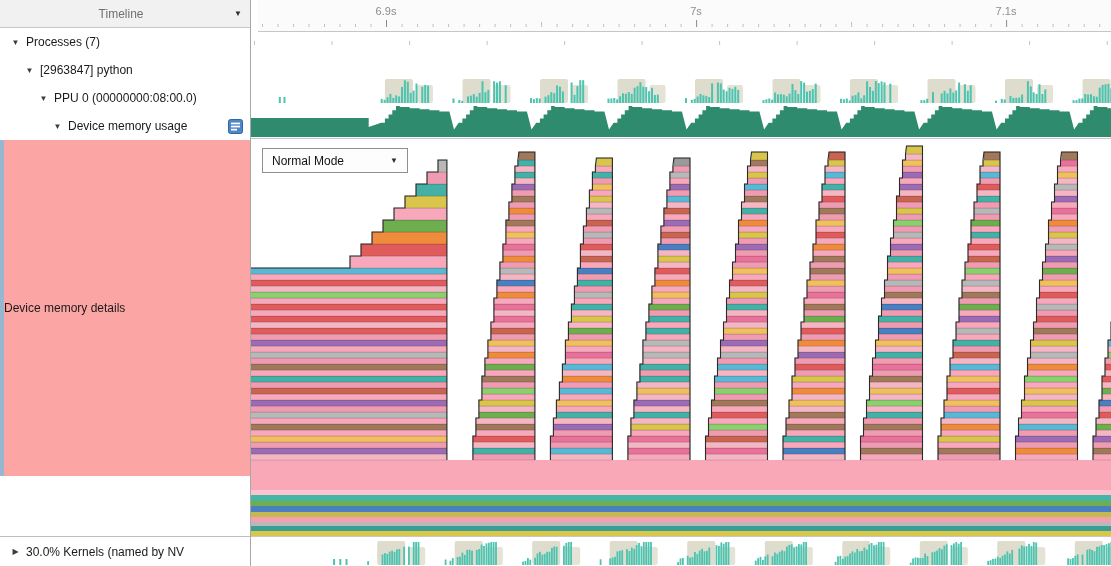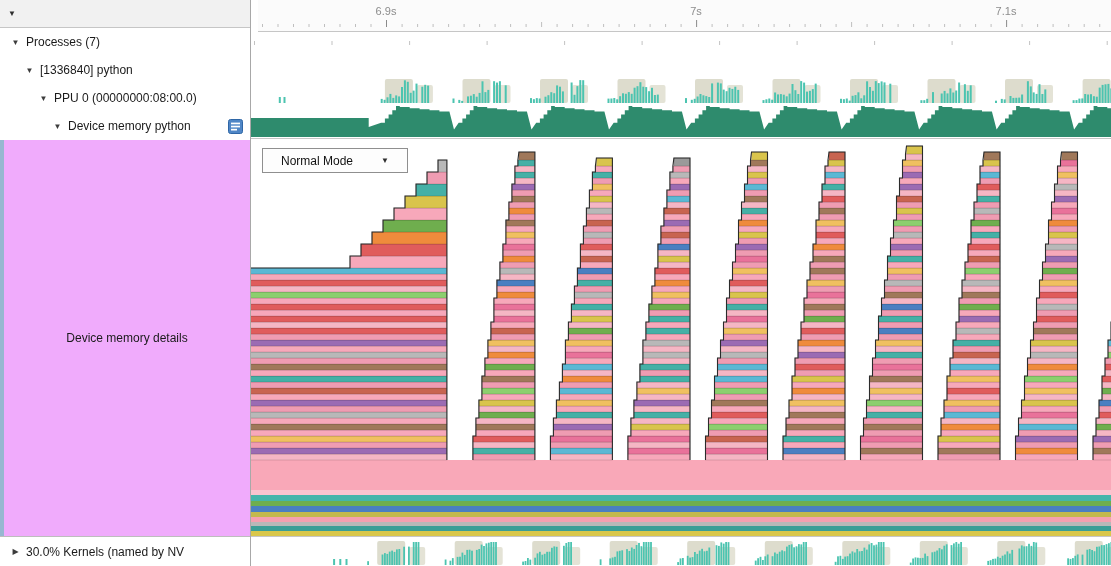--- a/index.html
+++ b/index.html
@@ -5,29 +5,29 @@
   html,body{margin:0;padding:0;background:#e8e8e8}
   #app{position:relative;width:1111px;height:566px;background:#fff;font-family:"Liberation Sans",sans-serif;font-size:12px;color:#1a1a1a;overflow:hidden;user-select:none}
   
   .sidebar{position:absolute;top:0;left:0;width:250px;height:566px;border-right:1px solid #a8a8a8;background:#fff;z-index:5}
   .sb-header{position:absolute;top:0;left:0;right:0;height:28px;background:#f1f1f1;border-bottom:1px solid #c6c6c6;display:flex;align-items:center;padding:0 8px;box-sizing:border-box}
   .sb-title{flex:1;text-align:center;color:#707070}
   .caret-sm{font-size:8px;color:#2e2e2e;line-height:1}
   .tree-row{position:absolute;left:0;right:0;height:28px;display:flex;align-items:center;gap:5px;box-sizing:border-box;background:#fff}
   .tw{display:inline-block;width:11px;text-align:center;font-size:8px;color:#3c3c3c;flex:none}
   .row-icon{margin-left:auto;margin-right:7px;display:flex;flex:none}
-  .details-panel{position:absolute;top:140px;left:0;right:0;height:396px;background:#f0abfc;border-left:4px solid #97b7d1;display:flex;align-items:center;justify-content:center;box-sizing:border-box}
+  .details-panel{position:absolute;top:140px;left:0;right:0;height:336px;background:#fca5a5;border-left:4px solid #97b7d1;display:flex;align-items:center;box-sizing:border-box}
   .bottom-row{position:absolute;top:536px;left:0;right:0;height:30px;border-top:1px solid #bdbdbd;display:flex;align-items:center;gap:5px;white-space:nowrap;overflow:hidden;background:#fff;padding-left:10px;box-sizing:border-box}
   
   .timeline{position:absolute;top:0;left:250px;width:861px;height:566px;background:#fff}
   .ruler{position:absolute;top:0;left:8px;width:861px;height:32px;background:#fbfbfb;border-bottom:1px solid #c6c6c6;box-sizing:border-box}
   .tick-label{position:absolute;top:5px;transform:translateX(-50%);font-size:11px;color:#8c8c8c}
   .track{position:absolute;left:0;display:block}
   .hline{position:absolute;left:0;width:861px;height:1px;background:#c6c6c6}
-  .mode-dd{position:absolute;top:148px;left:12px;width:146px;height:25px;background:#fdfdfd;border:1px solid #8f8f8f;display:flex;align-items:center;padding:0 18px;gap:18px;box-sizing:border-box;z-index:4}
+  .mode-dd{position:absolute;top:148px;left:12px;width:146px;height:25px;background:#fdfdfd;border:1px solid #8f8f8f;display:flex;align-items:center;padding:0 9px;gap:18px;box-sizing:border-box;z-index:4}
   .mode-dd .lbl{flex:1;color:#111}
 </style>
 </head>
 <body>
 
 <div id="app">
 
   <div class="timeline">
 
     <div class="ruler">
@@ -1046,41 +1046,42 @@
 
     <div class="mode-dd">
       <span class="lbl">Normal Mode</span>
       <span class="caret-sm">▼</span>
     </div>
   </div>
 
   <div class="sidebar">
 
     <div class="sb-header">
+      <span class="sb-title">Timeline</span>
       <span class="caret-sm">▼</span>
     </div>
 
     <div class="tree-row" style="top:28px;padding-left:10px">
       <span class="tw">▼</span>
       <span>Processes (7)</span>
     </div>
 
     <div class="tree-row" style="top:56px;padding-left:24px">
       <span class="tw">▼</span>
-      <span>[1336840] python</span>
+      <span>[2963847] python</span>
     </div>
 
     <div class="tree-row" style="top:84px;padding-left:38px">
       <span class="tw">▼</span>
       <span>PPU 0 (00000000:08:00.0)</span>
     </div>
 
     <div class="tree-row" style="top:112px;padding-left:52px">
       <span class="tw">▼</span>
-      <span>Device memory python</span>
+      <span>Device memory usage</span>
       <span class="row-icon">
         <svg width="15" height="15" viewBox="0 0 15 15">
           <rect x="0.5" y="0.5" width="14" height="14" rx="2" fill="#4f86c6" stroke="#2f66a6"></rect>
           <rect x="3" y="3.6" width="9" height="1.7" fill="#ffffff"></rect>
           <rect x="3" y="6.7" width="9" height="1.7" fill="#ffffff"></rect>
           <rect x="3" y="9.8" width="6" height="1.7" fill="#ffffff"></rect>
         </svg>
       </span>
     </div>
 

